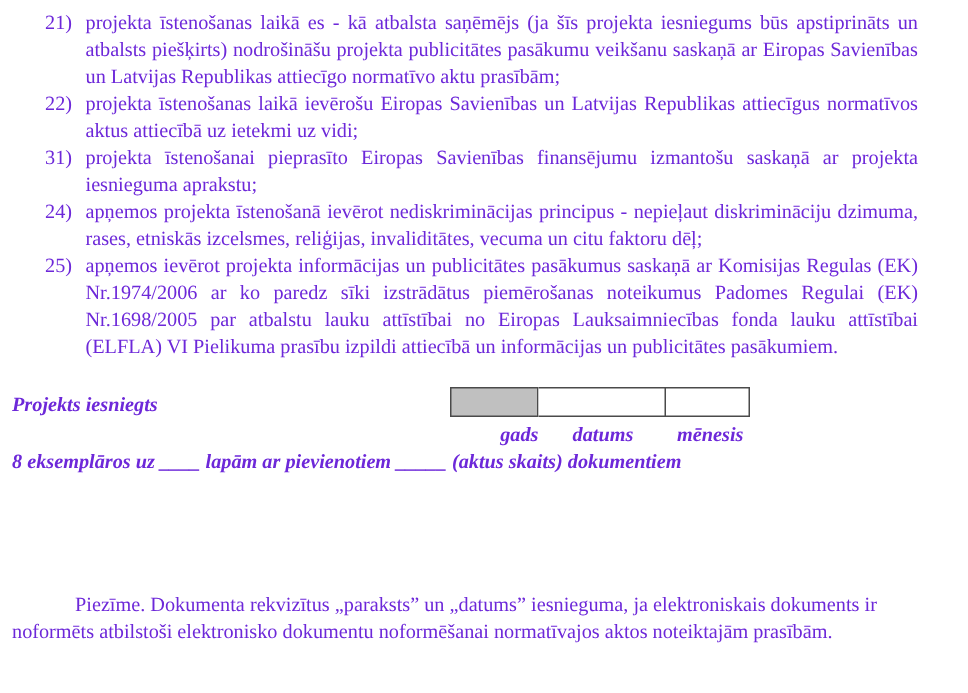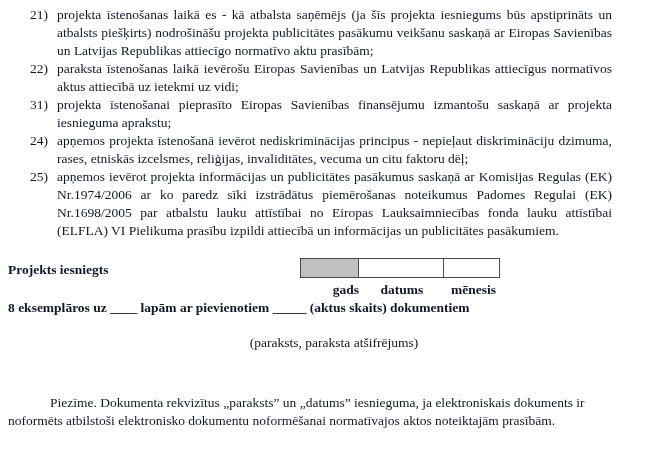--- a/index.html
+++ b/index.html
@@ -5,21 +5,21 @@
   html, body {
     margin: 0;
     padding: 0;
     background: #ffffff;
   }
   .page {
     position: relative;
     width: 645px;
     height: 462px;
     background: #ffffff;
-    color: #0f172a;
+    color: #6d28d9;
     font-family: "Liberation Serif", serif;
     font-size: 13.5px;
     line-height: 18px;
     overflow: hidden;
   }
   
   .list {
     position: absolute;
     top: 6px;
     left: 30px;
@@ -30,20 +30,21 @@
     flex: 0 0 27px;
     width: 27px;
   }
   .list-item .txt {
     flex: 1;
     text-align: justify;
   }
   
   .bi {
     font-weight: bold;
+    font-style: italic;
   }
   .submitted {
     position: absolute;
     left: 8px;
     top: 261px;
   }
   .date-table {
     position: absolute;
     left: 300px;
     top: 258px;
@@ -107,21 +108,21 @@
 
 <div class="page">
 
   <div class="list">
     <div class="list-item">
       <div class="num">21)</div>
       <div class="txt">projekta īstenošanas laikā es - kā atbalsta saņēmējs (ja šīs projekta iesniegums būs apstiprināts un atbalsts piešķirts) nodrošināšu projekta publicitātes pasākumu veikšanu saskaņā ar Eiropas Savienības un Latvijas Republikas attiecīgo normatīvo aktu prasībām;</div>
     </div>
     <div class="list-item">
       <div class="num">22)</div>
-      <div class="txt">paraksta īstenošanas laikā ievērošu Eiropas Savienības un Latvijas Republikas attiecīgus normatīvos aktus attiecībā uz ietekmi uz vidi;</div>
+      <div class="txt">projekta īstenošanas laikā ievērošu Eiropas Savienības un Latvijas Republikas attiecīgus normatīvos aktus attiecībā uz ietekmi uz vidi;</div>
     </div>
     <div class="list-item">
       <div class="num">31)</div>
       <div class="txt">projekta īstenošanai pieprasīto Eiropas Savienības finansējumu izmantošu saskaņā ar projekta iesnieguma aprakstu;</div>
     </div>
     <div class="list-item">
       <div class="num">24)</div>
       <div class="txt">apņemos projekta īstenošanā ievērot nediskriminācijas principus - nepieļaut diskrimināciju dzimuma, rases, etniskās izcelsmes, reliģijas, invaliditātes, vecuma un citu faktoru dēļ;</div>
     </div>
     <div class="list-item">
@@ -146,17 +147,16 @@
 
   <div class="copies bi">
     <span>8 eksemplāros uz</span>
     <span>____</span>
     <span>lapām ar pievienotiem</span>
     <span>_____</span>
     <span>(aktus skaits) dokumentiem</span>
   </div>
 
 
-  <div class="caption">(paraksts, paraksta atšifrējums)</div>
 
   <div class="note">Piezīme. Dokumenta rekvizītus „paraksts” un „datums” iesnieguma, ja elektroniskais dokuments ir noformēts atbilstoši elektronisko dokumentu noformēšanai normatīvajos aktos noteiktajām prasībām.</div>
 
 </div>
 
 </body></html>

